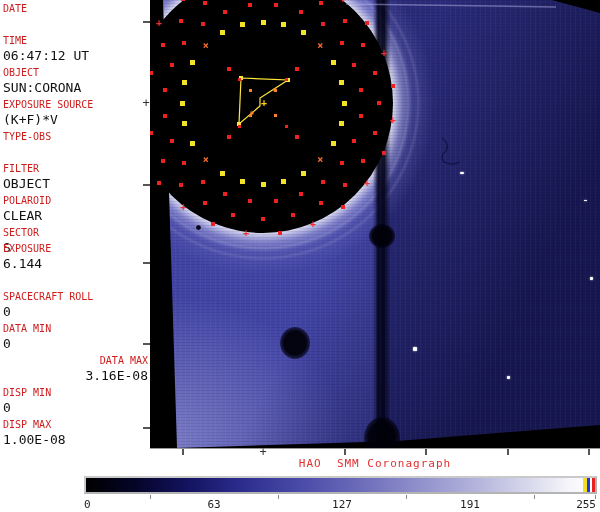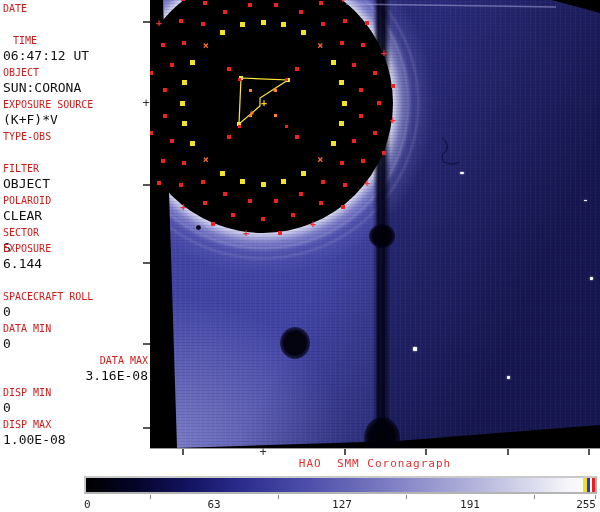--- a/index.html
+++ b/index.html
@@ -57,21 +57,21 @@
 </head>
 <body>
 
 <div id="app">
 
   <div id="sidebar">
       <div class="field" style="top: 2px;">
         <div class="lbl" style="color: rgb(207, 29, 29);">DATE</div>
       </div>
       <div class="field" style="top: 34px;">
-        <div class="lbl" style="color: rgb(207, 29, 29); margin-left: 10px;">TIME</div>
+        <div class="lbl" style="color: rgb(207, 29, 29);">TIME</div>
         <div class="val" style="color: rgb(17, 17, 17);">06:47:12 UT</div>
       </div>
       <div class="field" style="top: 66px;">
         <div class="lbl" style="color: rgb(207, 29, 29);">OBJECT</div>
         <div class="val" style="color: rgb(17, 17, 17);">SUN:CORONA</div>
       </div>
       <div class="field" style="top: 98px;">
         <div class="lbl" style="color: rgb(207, 29, 29);">EXPOSURE SOURCE</div>
         <div class="val" style="color: rgb(17, 17, 17);">(K+F)*V</div>
       </div>

